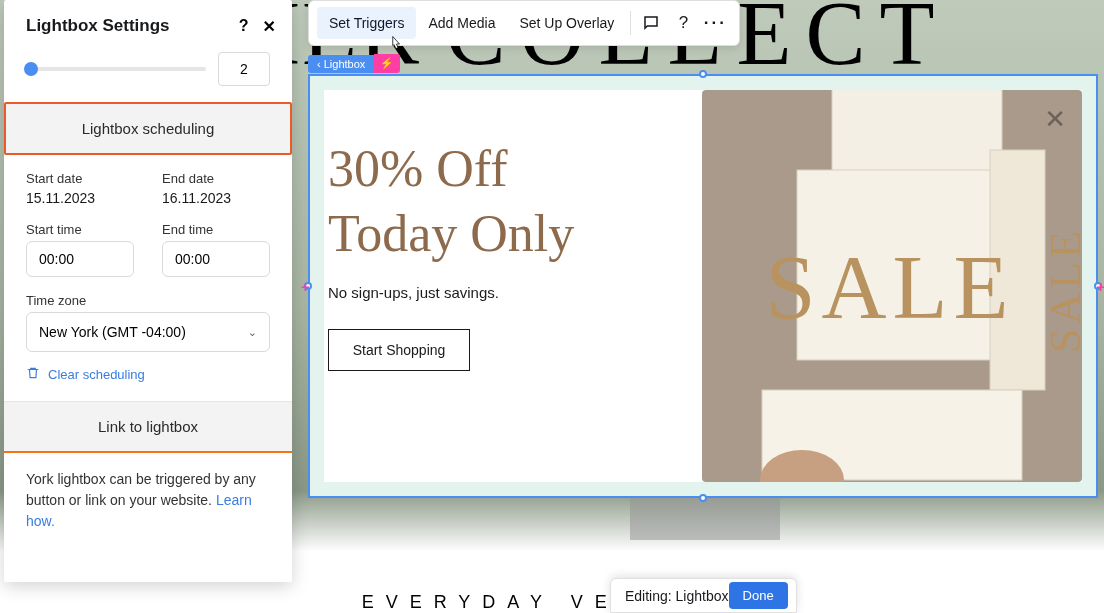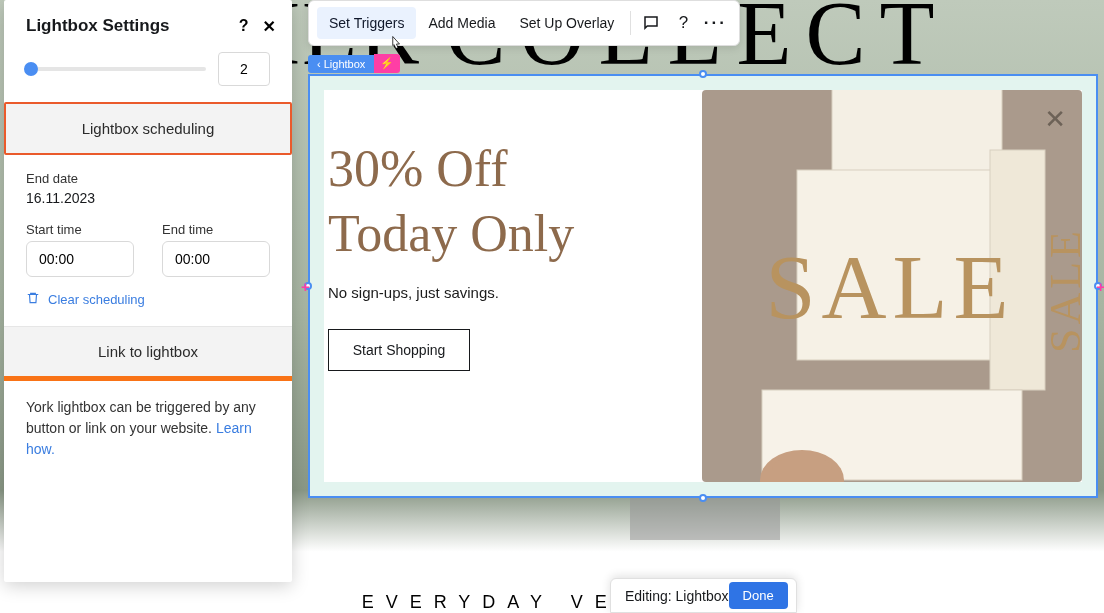--- a/index.html
+++ b/index.html
@@ -85,21 +85,21 @@
     width:52px;height:34px;
     border:1px solid #d9d9d9;
     border-radius:4px;
     display:flex;align-items:center;justify-content:center;
     font-size:14px;
   }
 
   .section-title {
     background:#f3f3f3;
     border-top:1px solid #e6e6e6;
-    border-bottom:5px solid #f97316;
+    border-bottom:2px solid #f97316;
     padding:16px;
     text-align:center;
     font-size:15px;
     color:#2b2b2b;
   }
   .section-title.highlighted {
     border:2px solid #ea5a2b;
     border-radius:2px;
   }
 
@@ -318,36 +318,49 @@
     <div class="slider-track">
       <div class="slider-thumb"></div>
     </div>
     <div class="slider-value">2</div>
   </div>
 
   <div class="section-title highlighted">Lightbox scheduling</div>
 
   <div class="fields">
     <div class="field-group half">
+      <span class="field-label">Start date</span>
+      <span class="field-value">15.11.2023</span>
+    </div>
+    <div class="field-group half">
       <span class="field-label">End date</span>
       <span class="field-value">16.11.2023</span>
     </div>
   </div>
 
   <div class="fields" style="padding-top:6px;">
     <div class="field-group half">
       <span class="field-label">Start time</span>
       <div class="field-input">00:00</div>
     </div>
     <div class="field-group half">
       <span class="field-label">End time</span>
       <div class="field-input">00:00</div>
     </div>
   </div>
 
+  <div class="fields" style="padding-top:6px;">
+    <div class="field-group full">
+      <span class="field-label">Time zone</span>
+      <div class="field-select">
+        <span>New York (GMT -04:00)</span>
+        <span class="chevron">⌄</span>
+      </div>
+    </div>
+  </div>
 
   <div class="clear-row">
     <span class="trash">
       <svg width="14" height="14" viewBox="0 0 24 24" fill="none" stroke="#3a7de0" stroke-width="2">
           <path d="M3 6h18M8 6V4h8v2M6 6l1 14h10l1-14"></path>
         </svg>
     </span>
     <span class="link">Clear scheduling</span>
   </div>
 

